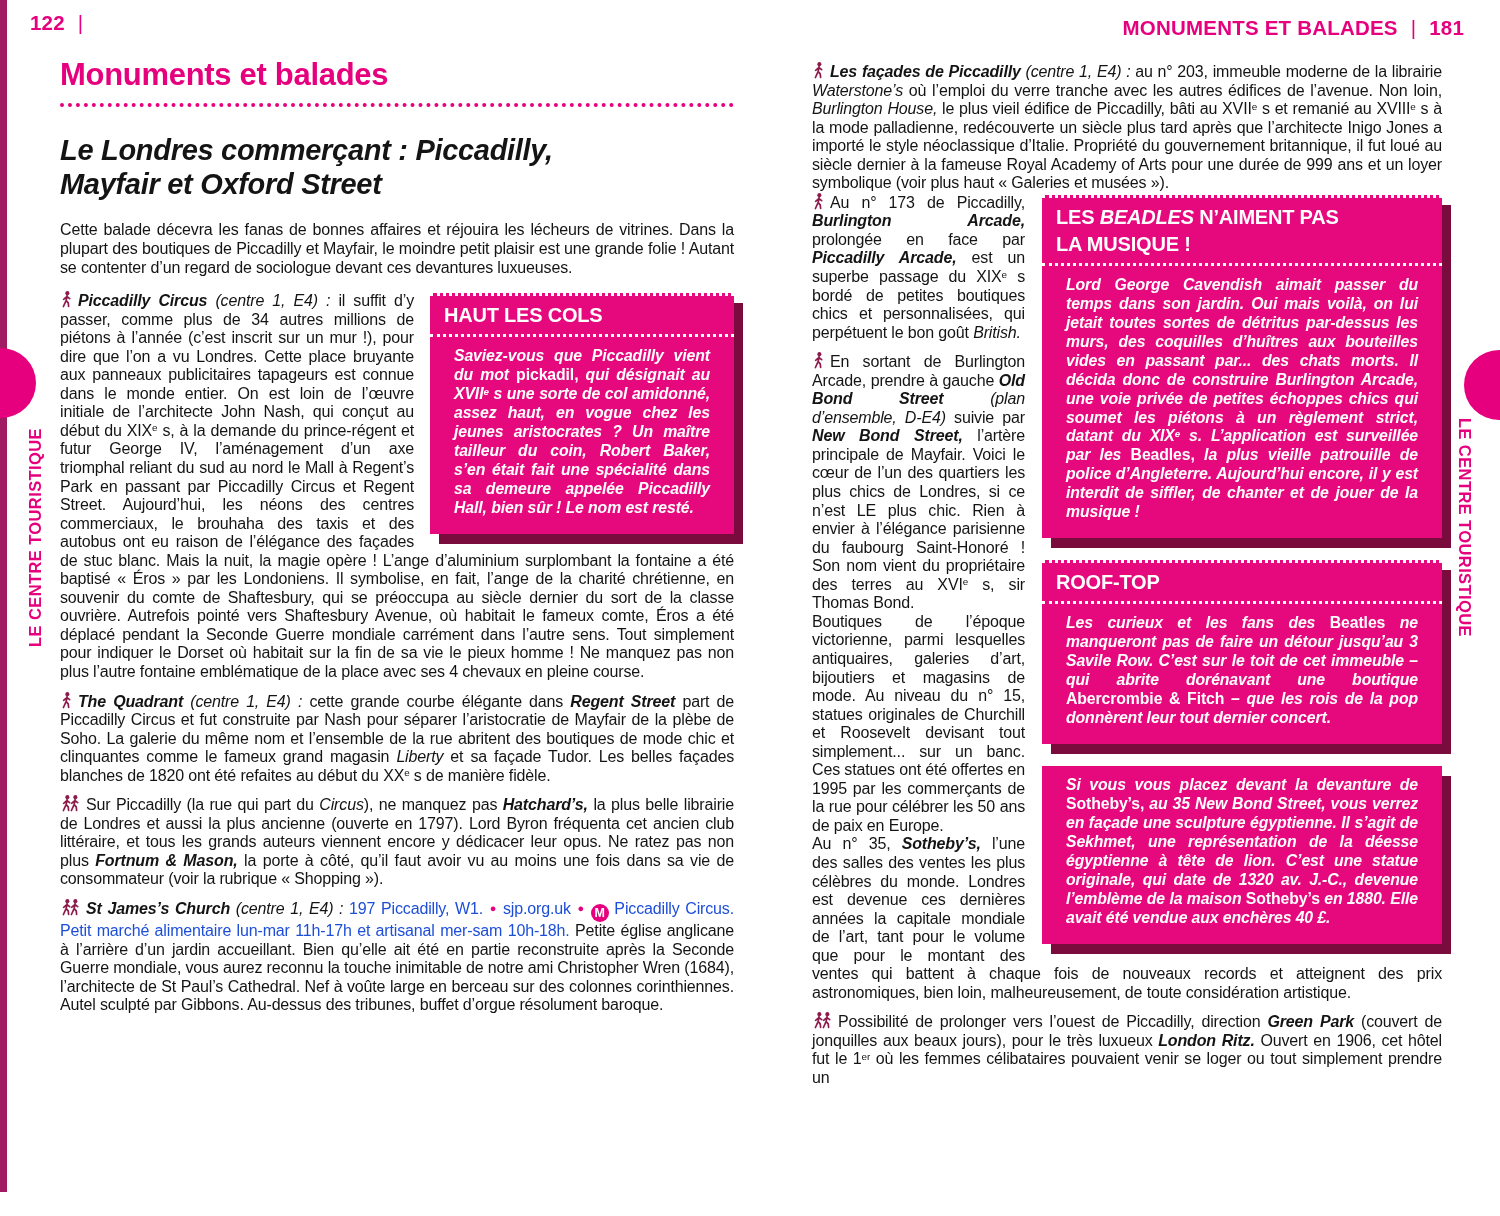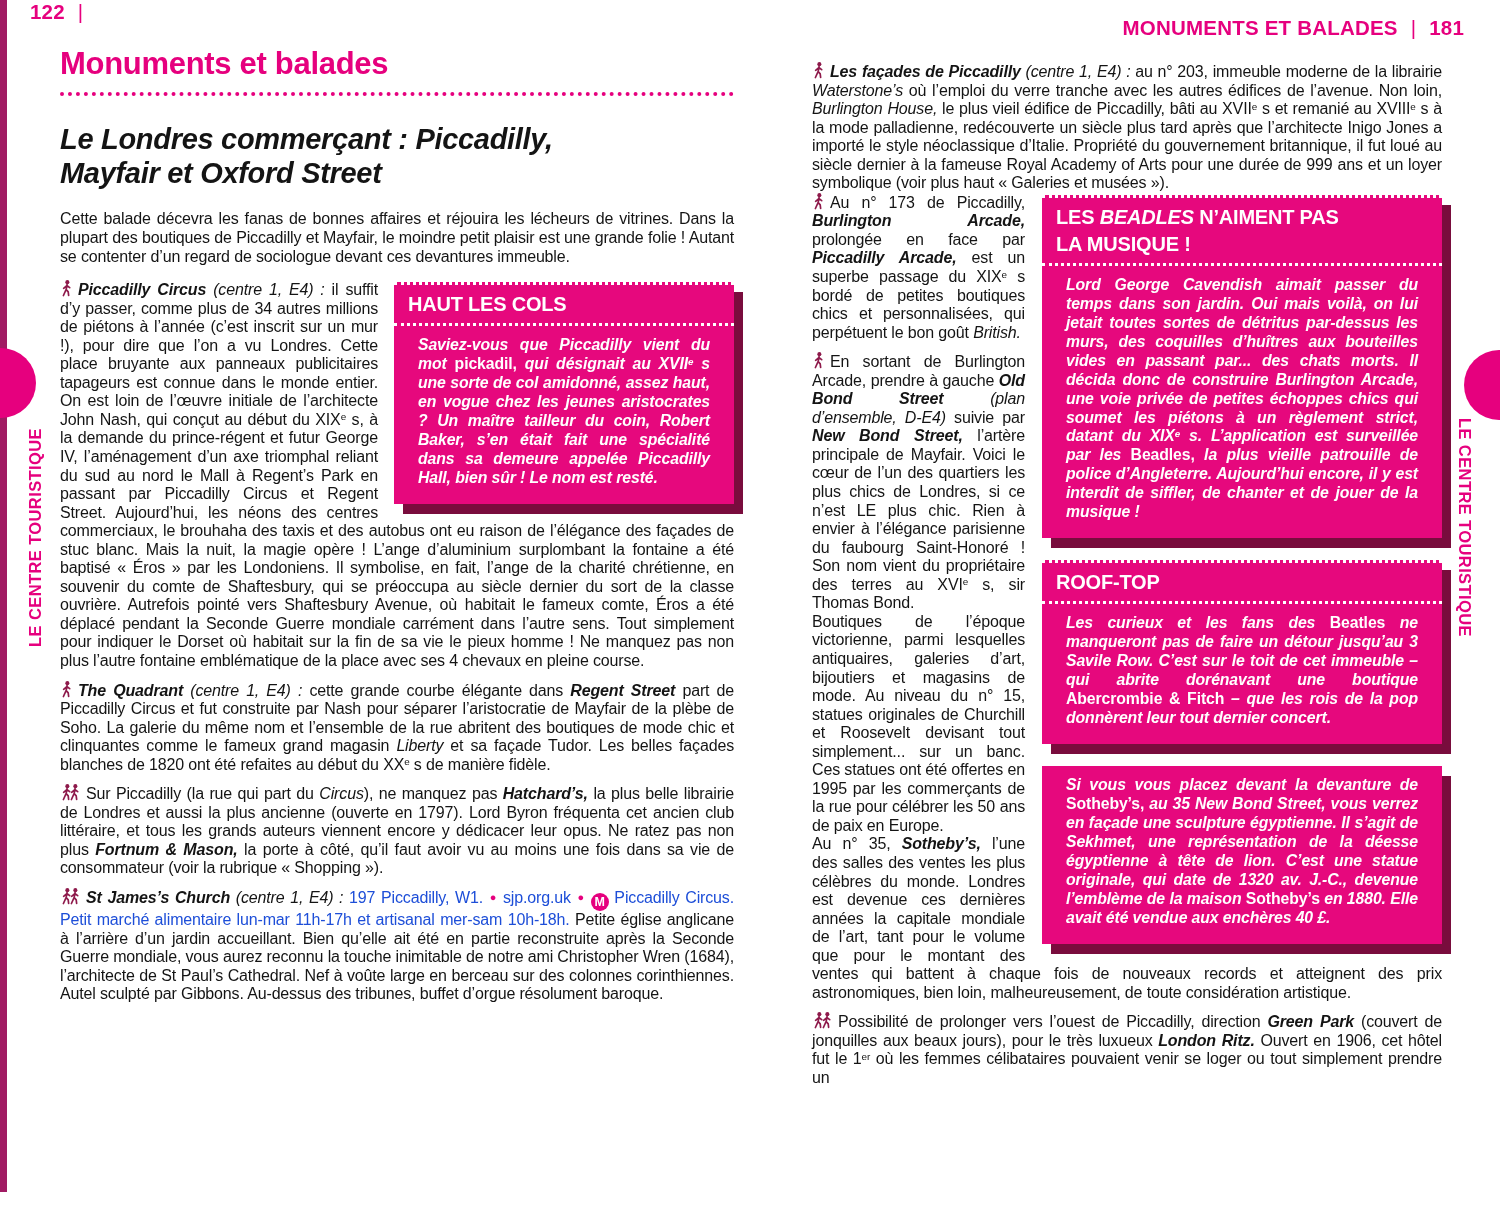--- a/index.html
+++ b/index.html
@@ -6,21 +6,21 @@
   body{width:1500px;height:1216px;position:relative;background:#fff;overflow:hidden;
        font-family:"Liberation Sans",sans-serif;color:#141414;}
   
   #left-strip{position:absolute;left:0;top:0;width:7px;height:1192px;background:#a11b63;}
   #left-bump{position:absolute;left:-34px;top:348px;width:70px;height:70px;border-radius:50%;background:#e6007e;}
   #right-bump{position:absolute;right:-34px;top:350px;width:70px;height:70px;border-radius:50%;background:#e6007e;}
   .side-tab{position:absolute;color:#e6007e;font-weight:bold;font-size:16.5px;letter-spacing:.4px;}
   #left-tab{left:26px;top:428px;writing-mode:vertical-rl;transform:rotate(180deg);}
   #right-tab{right:26px;top:418px;writing-mode:vertical-rl;}
   
-  #page-left{position:absolute;left:60px;top:0;width:674px;}
+  #page-left{position:absolute;left:60px;top:11px;width:674px;}
   #page-right{position:absolute;left:812px;top:16px;width:630px;}
   .page-head{display:flex;align-items:baseline;gap:13px;color:#e6007e;font-weight:bold;font-size:20.5px;letter-spacing:.2px;}
   .head-left{margin-left:-30px;}
   .head-right{justify-content:flex-end;margin-right:-22px;}
   .sep{font-weight:normal;}
   .section-title{color:#e6007e;font-size:31px;font-weight:bold;margin:22px 0 0;padding:0 0 10px;
                  border-bottom:4px dotted #e6007e;letter-spacing:-.3px;}
   .subtitle{font-size:29px;font-weight:bold;font-style:italic;white-space:pre-line;line-height:1.18;
             margin:26px 0 20px;letter-spacing:-.3px;}
   
@@ -41,42 +41,42 @@
   .walker2-icon svg + svg{margin-left:-5px;}
   .metro-icon{width:18px;height:18px;border-radius:50%;background:#e6007e;color:#fff;font-weight:bold;
               font-style:normal;font-size:12.5px;line-height:18px;text-align:center;vertical-align:-3px;}
   .bullet-icon{color:#e6007e;font-size:11px;vertical-align:2px;margin:0 1px;}
   
   .pink-box{background:#e6087d;color:#fff;box-shadow:9px 10px 0 #790c3d;}
   .box-title{font-weight:bold;font-size:20px;line-height:1.35;padding:6px 14px 5px;
              border-top:3px dotted #fff;border-bottom:3px dotted #fff;white-space:pre-line;letter-spacing:-.2px;}
   .box-body{padding:10px 24px 16px;font-style:italic;font-weight:bold;font-size:15.8px;line-height:1.2;
             text-align:justify;letter-spacing:-.1px;}
-  .haut-box{float:right;width:340px;margin:2px 0 10px 16px;}
+  .haut-box{float:right;width:304px;margin:2px 0 10px 16px;}
   .box-right{float:right;clear:right;width:400px;margin:2px 0 20px 17px;}
   .flow::after{content:"";display:block;clear:both;}
 </style>
 </head>
 <body>
 
 <div id="left-strip"></div>
 <div id="left-bump"></div>
 <div id="right-bump"></div>
 <div id="left-tab" class="side-tab">LE CENTRE TOURISTIQUE</div>
 <div id="right-tab" class="side-tab">LE CENTRE TOURISTIQUE</div>
 
 <main id="page-left">
   <header class="page-head head-left">
     <span>122</span>
     <span class="sep">|</span>
   </header>
   <h1 class="section-title">Monuments et balades</h1>
   <h2 class="subtitle">Le Londres commerçant : Piccadilly,
 Mayfair et Oxford Street</h2>
-  <p class="entry intro">Cette balade décevra les fanas de bonnes affaires et réjouira les lécheurs de vitrines. Dans la plupart des boutiques de Piccadilly et Mayfair, le moindre petit plaisir est une grande folie ! Autant se contenter d’un regard de sociologue devant ces devantures immeuble.</p>
+  <p class="entry intro">Cette balade décevra les fanas de bonnes affaires et réjouira les lécheurs de vitrines. Dans la plupart des boutiques de Piccadilly et Mayfair, le moindre petit plaisir est une grande folie ! Autant se contenter d’un regard de sociologue devant ces devantures luxueuses.</p>
   <div class="flow">
     <aside class="pink-box haut-box">
       <div class="box-title"><span>HAUT LES COLS</span></div>
       <div class="box-body"><span>Saviez-vous que Piccadilly vient du mot </span><span class="s-rm">pickadil,</span><span> qui désignait au XVII</span><span class="s-sup">e</span><span> s une sorte de col amidonné, assez haut, en vogue chez les jeunes aristocrates ? Un maître tailleur du coin, Robert Baker, s’en était fait une spécialité dans sa demeure appelée Piccadilly Hall, bien sûr ! Le nom est resté.</span></div>
     </aside>
     <p class="entry first"><span class="icon walker-icon"><svg viewBox="0 0 12 16" width="13" height="17" aria-hidden="true">
             <circle cx="6.8" cy="2" r="1.9" fill="currentColor"></circle>
             <path d="M6.5 4.4 L5.7 8.9 L3.1 14.6 M5.7 8.9 L7.6 11.2 L8 14.4 M6.3 5.2 L3.3 7.8 M6.3 5.2 L9 7.2" stroke="currentColor" stroke-width="1.6" fill="none" stroke-linecap="round" stroke-linejoin="round"></path>
           </svg></span><span class="s-bi">Piccadilly Circus</span><span class="s-i"> (centre 1, E4) : </span><span>il suffit d’y passer, comme plus de 34 autres millions de piétons à l’année (c’est inscrit sur un mur !), pour dire que l’on a vu Londres. Cette place bruyante aux panneaux publicitaires tapageurs est connue dans le monde entier. On est loin de l’œuvre initiale de l’architecte John Nash, qui conçut au début du XIX</span><span class="s-sup">e</span><span> s, à la demande du prince-régent et futur George IV, l’aménagement d’un axe triomphal reliant du sud au nord le Mall à Regent’s Park en passant par Piccadilly Circus et Regent Street. Aujourd’hui, les néons des centres commerciaux, le brouhaha des taxis et des autobus ont eu raison de l’élégance des façades de stuc blanc. Mais la nuit, la magie opère ! L’ange d’aluminium surplombant la fontaine a été baptisé « Éros » par les Londoniens. Il symbolise, en fait, l’ange de la charité chrétienne, en souvenir du comte de Shaftesbury, qui se préoccupa au siècle dernier du sort de la classe ouvrière. Autrefois pointé vers Shaftesbury Avenue, où habitait le fameux comte, Éros a été déplacé pendant la Seconde Guerre mondiale carrément dans l’autre sens. Tout simplement pour indiquer le Dorset où habitait sur la fin de sa vie le pieux homme ! Ne manquez pas non plus l’autre fontaine emblématique de la place avec ses 4 chevaux en pleine course.</span></p>
     <p class="entry"><span class="icon walker-icon"><svg viewBox="0 0 12 16" width="13" height="17" aria-hidden="true">

